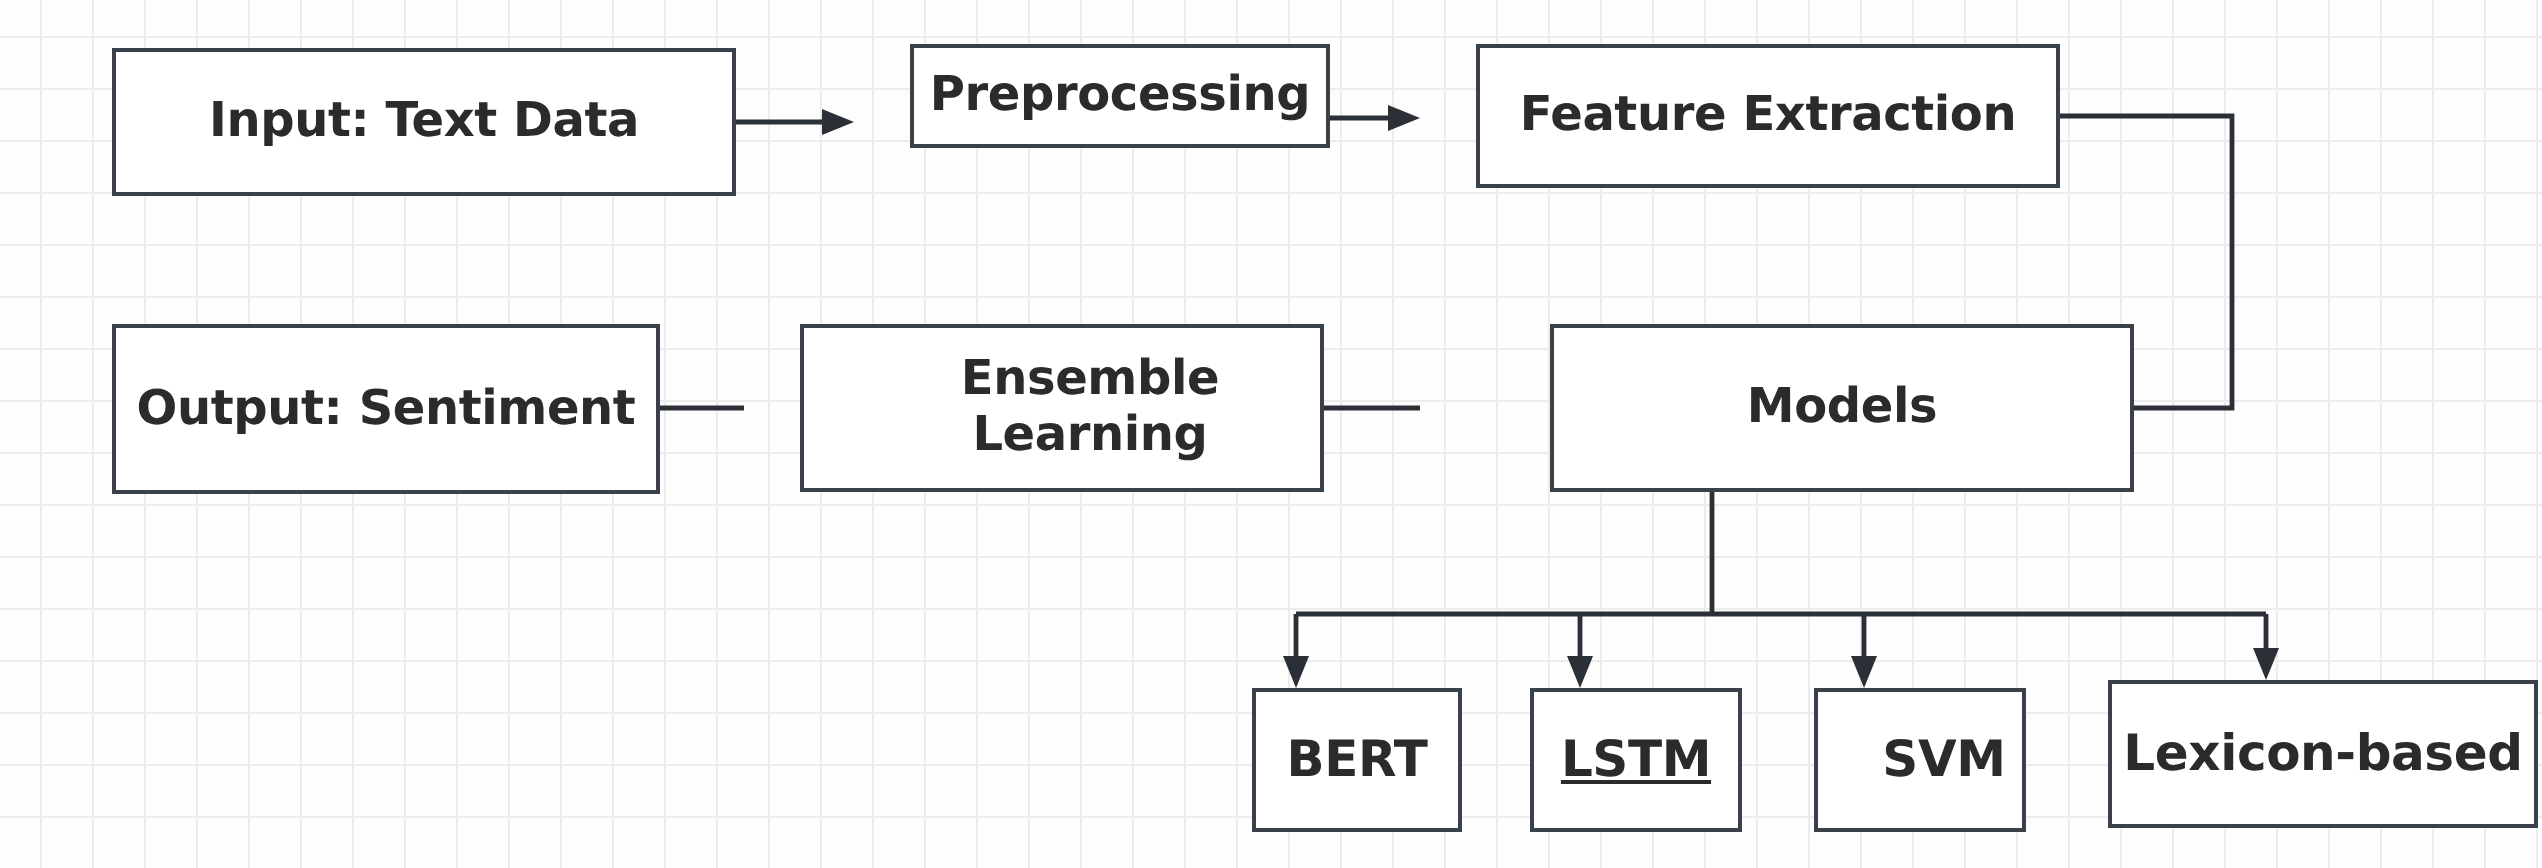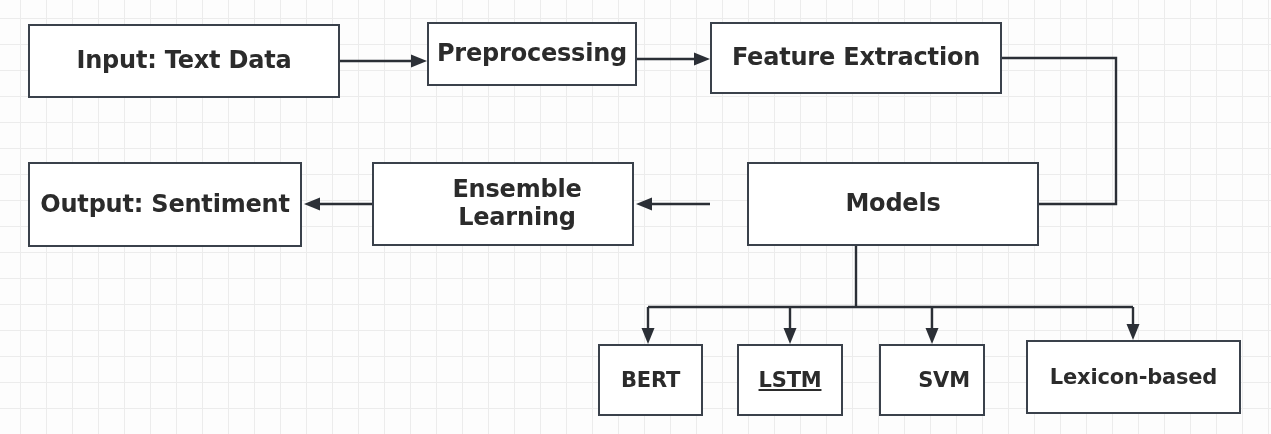--- a/index.html
+++ b/index.html
@@ -28,22 +28,23 @@
     display: flex;
     align-items: center;
     justify-content: center;
     text-align: center;
     color: #2b2b2b;
     font-weight: bold;
     font-size: 24px;
     line-height: 1.15;
     letter-spacing: -0.2px;
     z-index: 2;
+    margin-left: 28px;
   }
-  .node.small { font-size: 21px; text-align: right; }
+  .node.small { font-size: 25px; text-align: right; }
   svg.edges {
     position: absolute;
     left: 0;
     top: 0;
     width: 1271px;
     height: 434px;
     z-index: 1;
     overflow: visible;
   }
   svg.edges path, svg.edges line {
@@ -108,21 +109,21 @@
     <g>
       <line x1="1133" y1="307" x2="1133" y2="328"></line>
       <polygon class="ahead" points="1133,340 1126.5,324 1139.5,324"></polygon>
     </g>
   </svg>
 
   <div class="node" style="left:28px; top:24px; width:312px; height:74px;">
     <span>Input: Text Data</span>
   </div>
 
-  <div class="node" style="left:427px; top:22px; width:210px; height:64px;">
+  <div class="node" style="left:427px; top:22px; width:210px; height:52px;">
     <span>Preprocessing</span>
   </div>
 
   <div class="node" style="left:710px; top:22px; width:292px; height:72px;">
     <span>Feature Extraction</span>
   </div>
 
   <div class="node" style="left:28px; top:162px; width:274px; height:85px;">
     <span>Output: Sentiment</span>
   </div>

